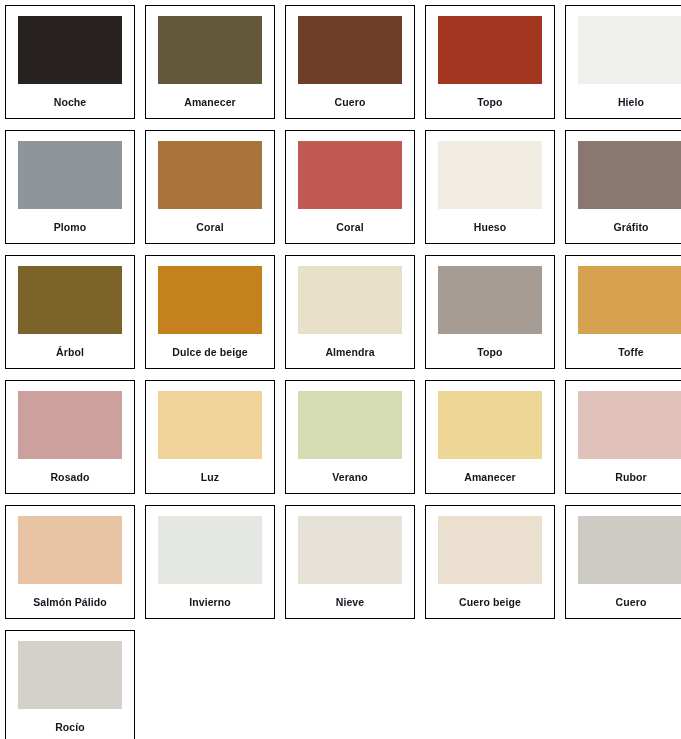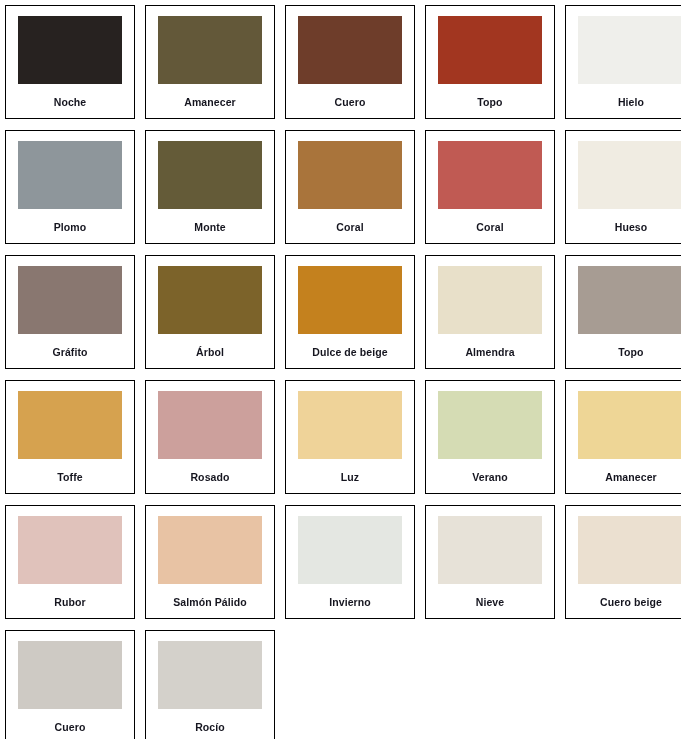--- a/index.html
+++ b/index.html
@@ -75,24 +75,20 @@
     </div>
     <div class="swatch-card">
       <div class="swatch-chip" style="background-color: rgb(239, 239, 235);"></div>
       <div class="swatch-label">Hielo</div>
     </div>
     <div class="swatch-card">
       <div class="swatch-chip" style="background-color: rgb(142, 150, 155);"></div>
       <div class="swatch-label">Plomo</div>
     </div>
     <div class="swatch-card">
-      <div class="swatch-chip" style="background-color: rgb(100, 91, 56);"></div>
-      <div class="swatch-label">Monte</div>
-    </div>
-    <div class="swatch-card">
       <div class="swatch-chip" style="background-color: rgb(169, 116, 59);"></div>
       <div class="swatch-label">Coral</div>
     </div>
     <div class="swatch-card">
       <div class="swatch-chip" style="background-color: rgb(192, 90, 83);"></div>
       <div class="swatch-label">Coral</div>
     </div>
     <div class="swatch-card">
       <div class="swatch-chip" style="background-color: rgb(240, 236, 226);"></div>
       <div class="swatch-label">Hueso</div>

